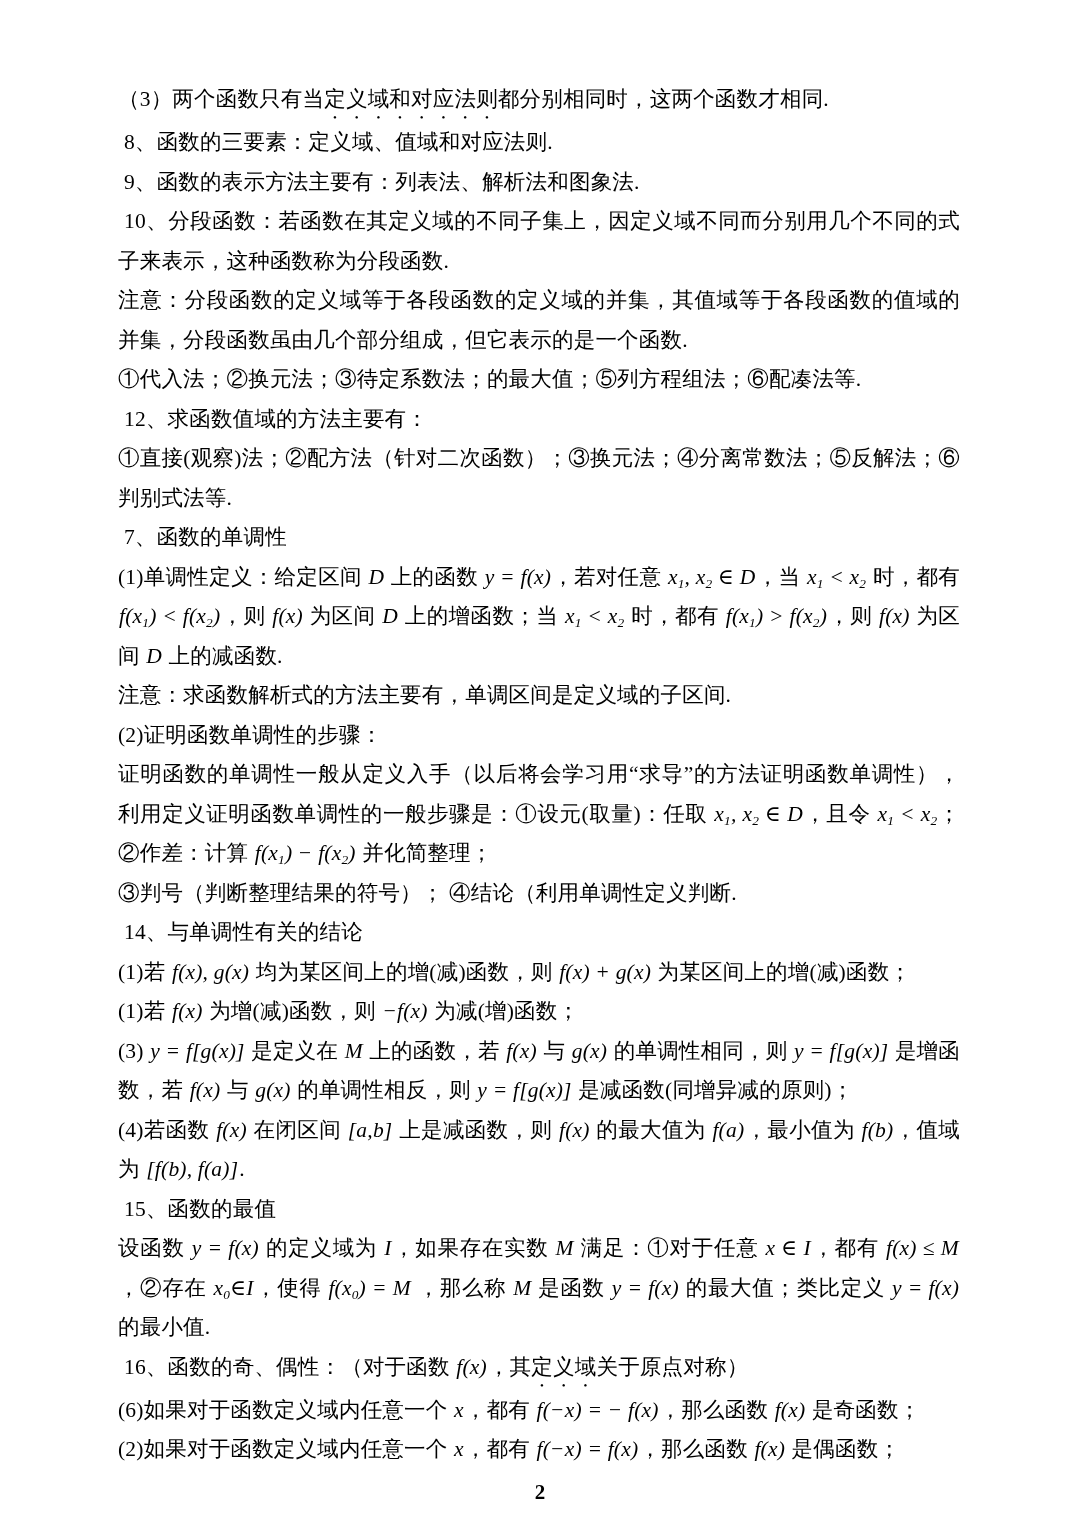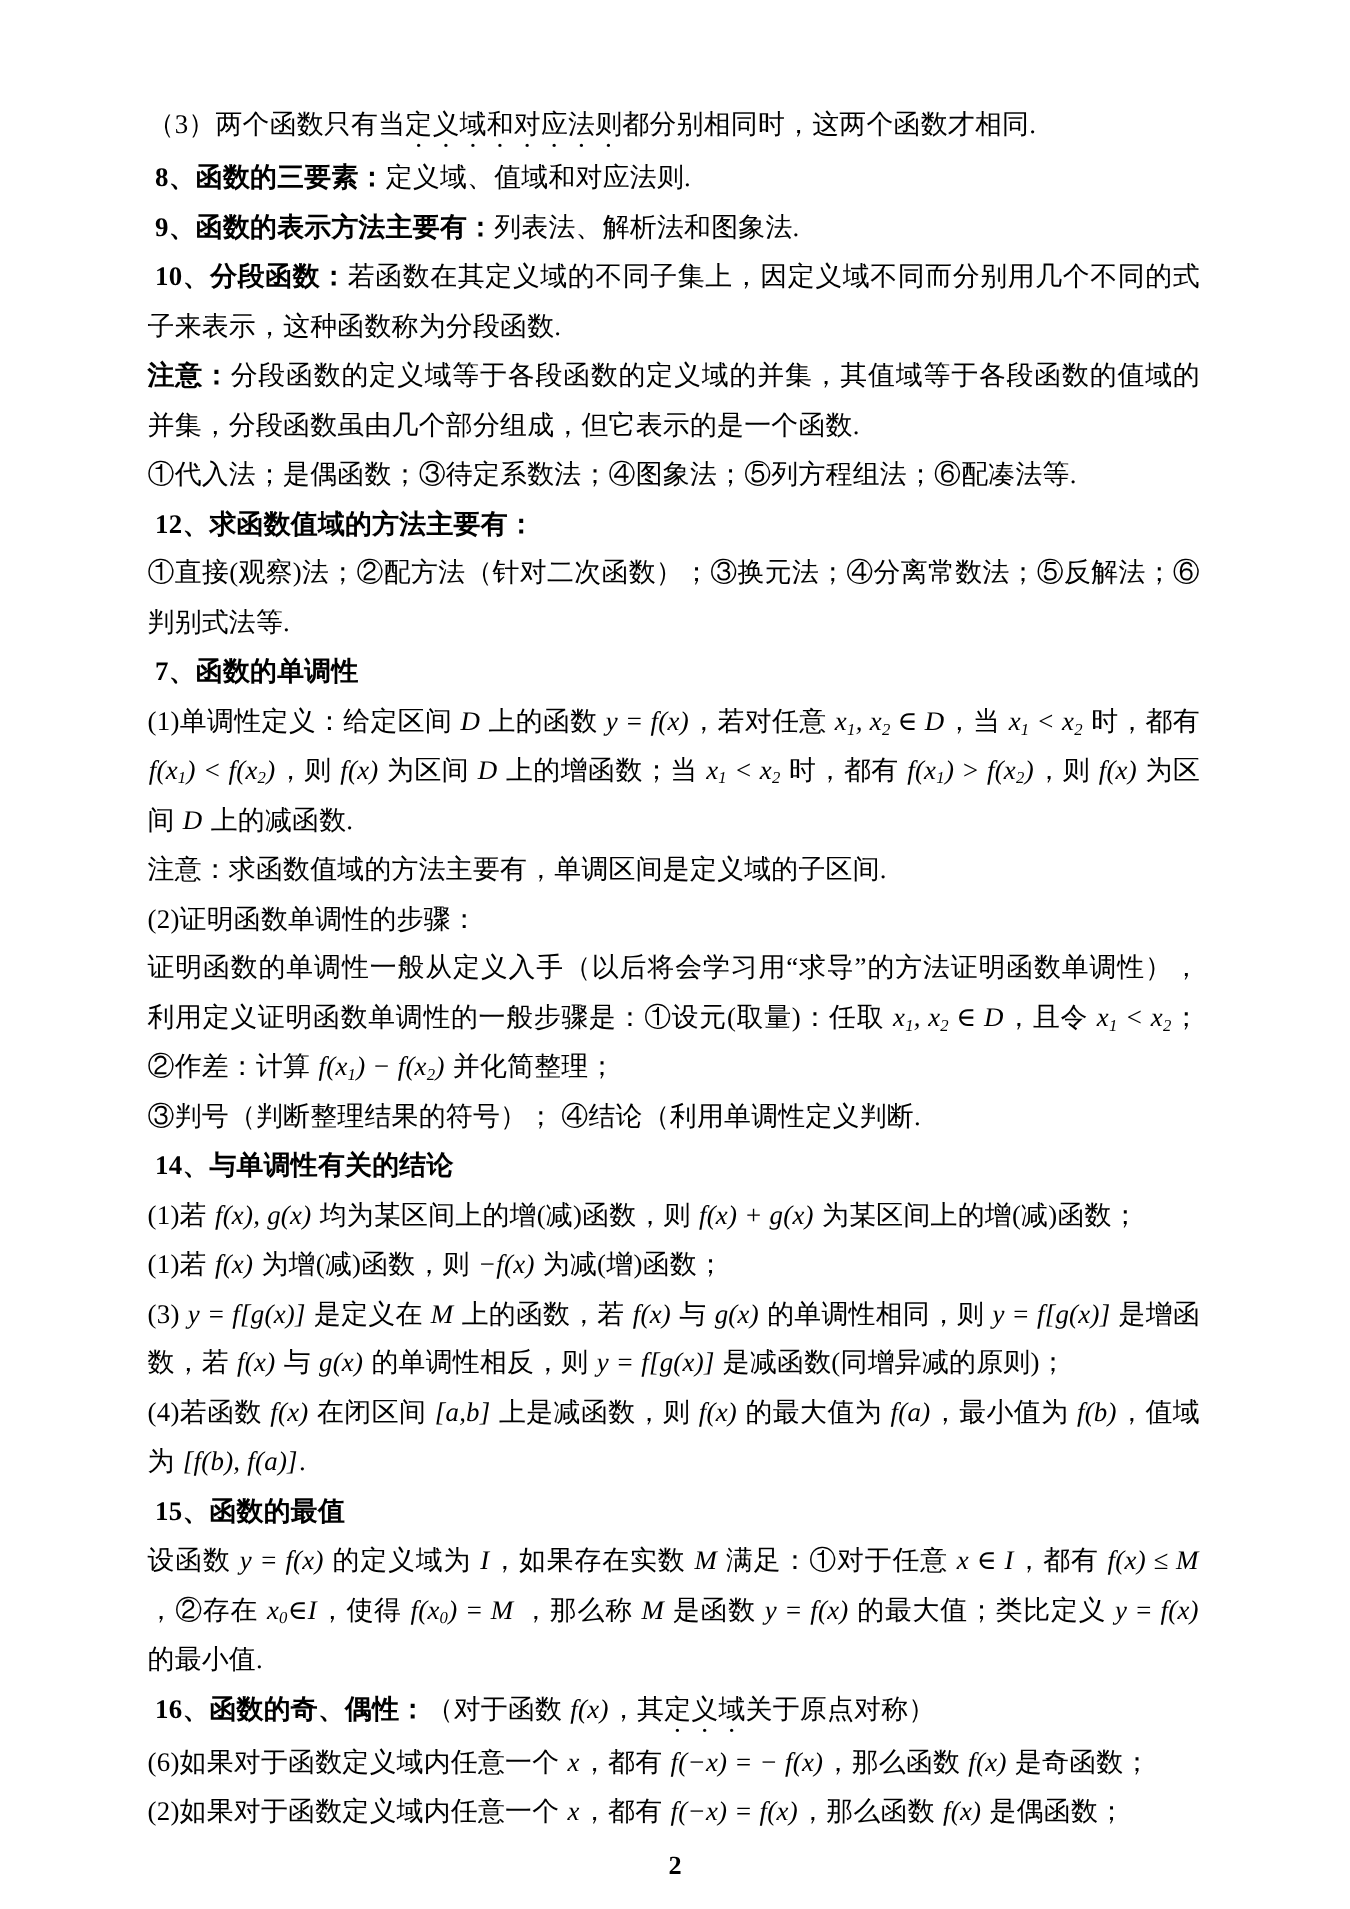--- a/index.html
+++ b/index.html
@@ -22,21 +22,21 @@
   .doc { width: 100%; }
   .para {
     margin: 0;
     font-size: 21.5px;
     line-height: 39.5px;
     text-align: justify;
     letter-spacing: 0.2px;
   }
   .para.indent { text-indent: 6px; }
   .run-n { font-weight: normal; }
-  .run-b { font-weight: bold; }
+  .run-b { font-weight: normal; }
   .run-m {
     font-family: "Liberation Serif", "DejaVu Serif", serif;
     font-style: italic;
     padding: 0 1px;
   }
   .run-m sub {
     font-size: 0.62em;
     line-height: 0;
     vertical-align: -0.28em;
   }
@@ -59,26 +59,26 @@
 </head>
 <body>
 
 <div class="page">
   <div class="doc" id="doc">
       <p class="para"><span class="run-n">（3）两个函数只有当</span><span class="run-e">定义域和对应法则</span><span class="run-n">都分别相同时，这两个函数才相同.</span></p>
       <p class="para indent"><span class="run-b">8、函数的三要素：</span><span class="run-n">定义域、值域和对应法则.</span></p>
       <p class="para indent"><span class="run-b">9、函数的表示方法主要有：</span><span class="run-n">列表法、解析法和图象法.</span></p>
       <p class="para indent"><span class="run-b">10、分段函数：</span><span class="run-n">若函数在其定义域的不同子集上，因定义域不同而分别用几个不同的式子来表示，这种函数称为分段函数.</span></p>
       <p class="para"><span class="run-b">注意：</span><span class="run-n">分段函数的定义域等于各段函数的定义域的并集，其值域等于各段函数的值域的并集，分段函数虽由几个部分组成，但它表示的是一个函数.</span></p>
-      <p class="para"><span class="run-n">①代入法；是偶函数；③待定系数法；④图象法；⑤列方程组法；⑥配凑法等.</span></p>
+      <p class="para"><span class="run-n">①代入法；②换元法；③待定系数法；的最大值；⑤列方程组法；⑥配凑法等.</span></p>
       <p class="para indent"><span class="run-b">12、求函数值域的方法主要有：</span></p>
       <p class="para"><span class="run-n">①直接(观察)法；②配方法（针对二次函数）；③换元法；④分离常数法；⑤反解法；⑥判别式法等.</span></p>
       <p class="para indent"><span class="run-b">7、函数的单调性</span></p>
       <p class="para"><span class="run-n">(1)单调性定义：给定区间 </span><span class="run-m">D</span><span class="run-n"> 上的函数 </span><span class="run-m">y = f(x)</span><span class="run-n">，若对任意 </span><span class="run-m">x<sub>1</sub>, x<sub>2</sub> ∈ D</span><span class="run-n">，当 </span><span class="run-m">x<sub>1</sub> &lt; x<sub>2</sub></span><span class="run-n"> 时，都有 </span><span class="run-m">f(x<sub>1</sub>) &lt; f(x<sub>2</sub>)</span><span class="run-n">，则 </span><span class="run-m">f(x)</span><span class="run-n"> 为区间 </span><span class="run-m">D</span><span class="run-n"> 上的增函数；当 </span><span class="run-m">x<sub>1</sub> &lt; x<sub>2</sub></span><span class="run-n"> 时，都有 </span><span class="run-m">f(x<sub>1</sub>) &gt; f(x<sub>2</sub>)</span><span class="run-n">，则 </span><span class="run-m">f(x)</span><span class="run-n"> 为区间 </span><span class="run-m">D</span><span class="run-n"> 上的减函数.</span></p>
-      <p class="para"><span class="run-n">注意：求函数值域的方法主要有，单调区间是定义域的子区间.</span></p>
+      <p class="para"><span class="run-n">注意：求函数解析式的方法主要有，单调区间是定义域的子区间.</span></p>
       <p class="para"><span class="run-n">(2)证明函数单调性的步骤：</span></p>
       <p class="para"><span class="run-n">证明函数的单调性一般从定义入手（以后将会学习用“求导”的方法证明函数单调性），利用定义证明函数单调性的一般步骤是：①设元(取量)：任取 </span><span class="run-m">x<sub>1</sub>, x<sub>2</sub> ∈ D</span><span class="run-n">，且令 </span><span class="run-m">x<sub>1</sub> &lt; x<sub>2</sub></span><span class="run-n">；②作差：计算 </span><span class="run-m">f(x<sub>1</sub>) − f(x<sub>2</sub>)</span><span class="run-n"> 并化简整理；</span></p>
       <p class="para"><span class="run-n">③判号（判断整理结果的符号）； ④结论（利用单调性定义判断.</span></p>
       <p class="para indent"><span class="run-b">14、与单调性有关的结论</span></p>
       <p class="para"><span class="run-n">(1)若 </span><span class="run-m">f(x), g(x)</span><span class="run-n"> 均为某区间上的增(减)函数，则 </span><span class="run-m">f(x) + g(x)</span><span class="run-n"> 为某区间上的增(减)函数；</span></p>
       <p class="para"><span class="run-n">(1)若 </span><span class="run-m">f(x)</span><span class="run-n"> 为增(减)函数，则 </span><span class="run-m">−f(x)</span><span class="run-n"> 为减(增)函数；</span></p>
       <p class="para"><span class="run-n">(3) </span><span class="run-m">y = f[g(x)]</span><span class="run-n"> 是定义在 </span><span class="run-m">M</span><span class="run-n"> 上的函数，若 </span><span class="run-m">f(x)</span><span class="run-n"> 与 </span><span class="run-m">g(x)</span><span class="run-n"> 的单调性相同，则 </span><span class="run-m">y = f[g(x)]</span><span class="run-n"> 是增函数，若 </span><span class="run-m">f(x)</span><span class="run-n"> 与 </span><span class="run-m">g(x)</span><span class="run-n"> 的单调性相反，则 </span><span class="run-m">y = f[g(x)]</span><span class="run-n"> 是减函数(同增异减的原则)；</span></p>
       <p class="para"><span class="run-n">(4)若函数 </span><span class="run-m">f(x)</span><span class="run-n"> 在闭区间 </span><span class="run-m">[a,b]</span><span class="run-n"> 上是减函数，则 </span><span class="run-m">f(x)</span><span class="run-n"> 的最大值为 </span><span class="run-m">f(a)</span><span class="run-n">，最小值为 </span><span class="run-m">f(b)</span><span class="run-n">，值域为 </span><span class="run-m">[f(b), f(a)]</span><span class="run-n">.</span></p>
       <p class="para indent"><span class="run-b">15、函数的最值</span></p>
       <p class="para"><span class="run-n">设函数 </span><span class="run-m">y = f(x)</span><span class="run-n"> 的定义域为 </span><span class="run-m">I</span><span class="run-n">，如果存在实数 </span><span class="run-m">M</span><span class="run-n"> 满足：①对于任意 </span><span class="run-m">x ∈ I</span><span class="run-n">，都有 </span><span class="run-m">f(x) ≤ M</span><span class="run-n"> ，②存在 </span><span class="run-m">x<sub>0</sub>∈I</span><span class="run-n">，使得 </span><span class="run-m">f(x<sub>0</sub>) = M</span><span class="run-n"> ，那么称 </span><span class="run-m">M</span><span class="run-n"> 是函数 </span><span class="run-m">y = f(x)</span><span class="run-n"> 的最大值；类比定义 </span><span class="run-m">y = f(x)</span><span class="run-n"> 的最小值.</span></p>

